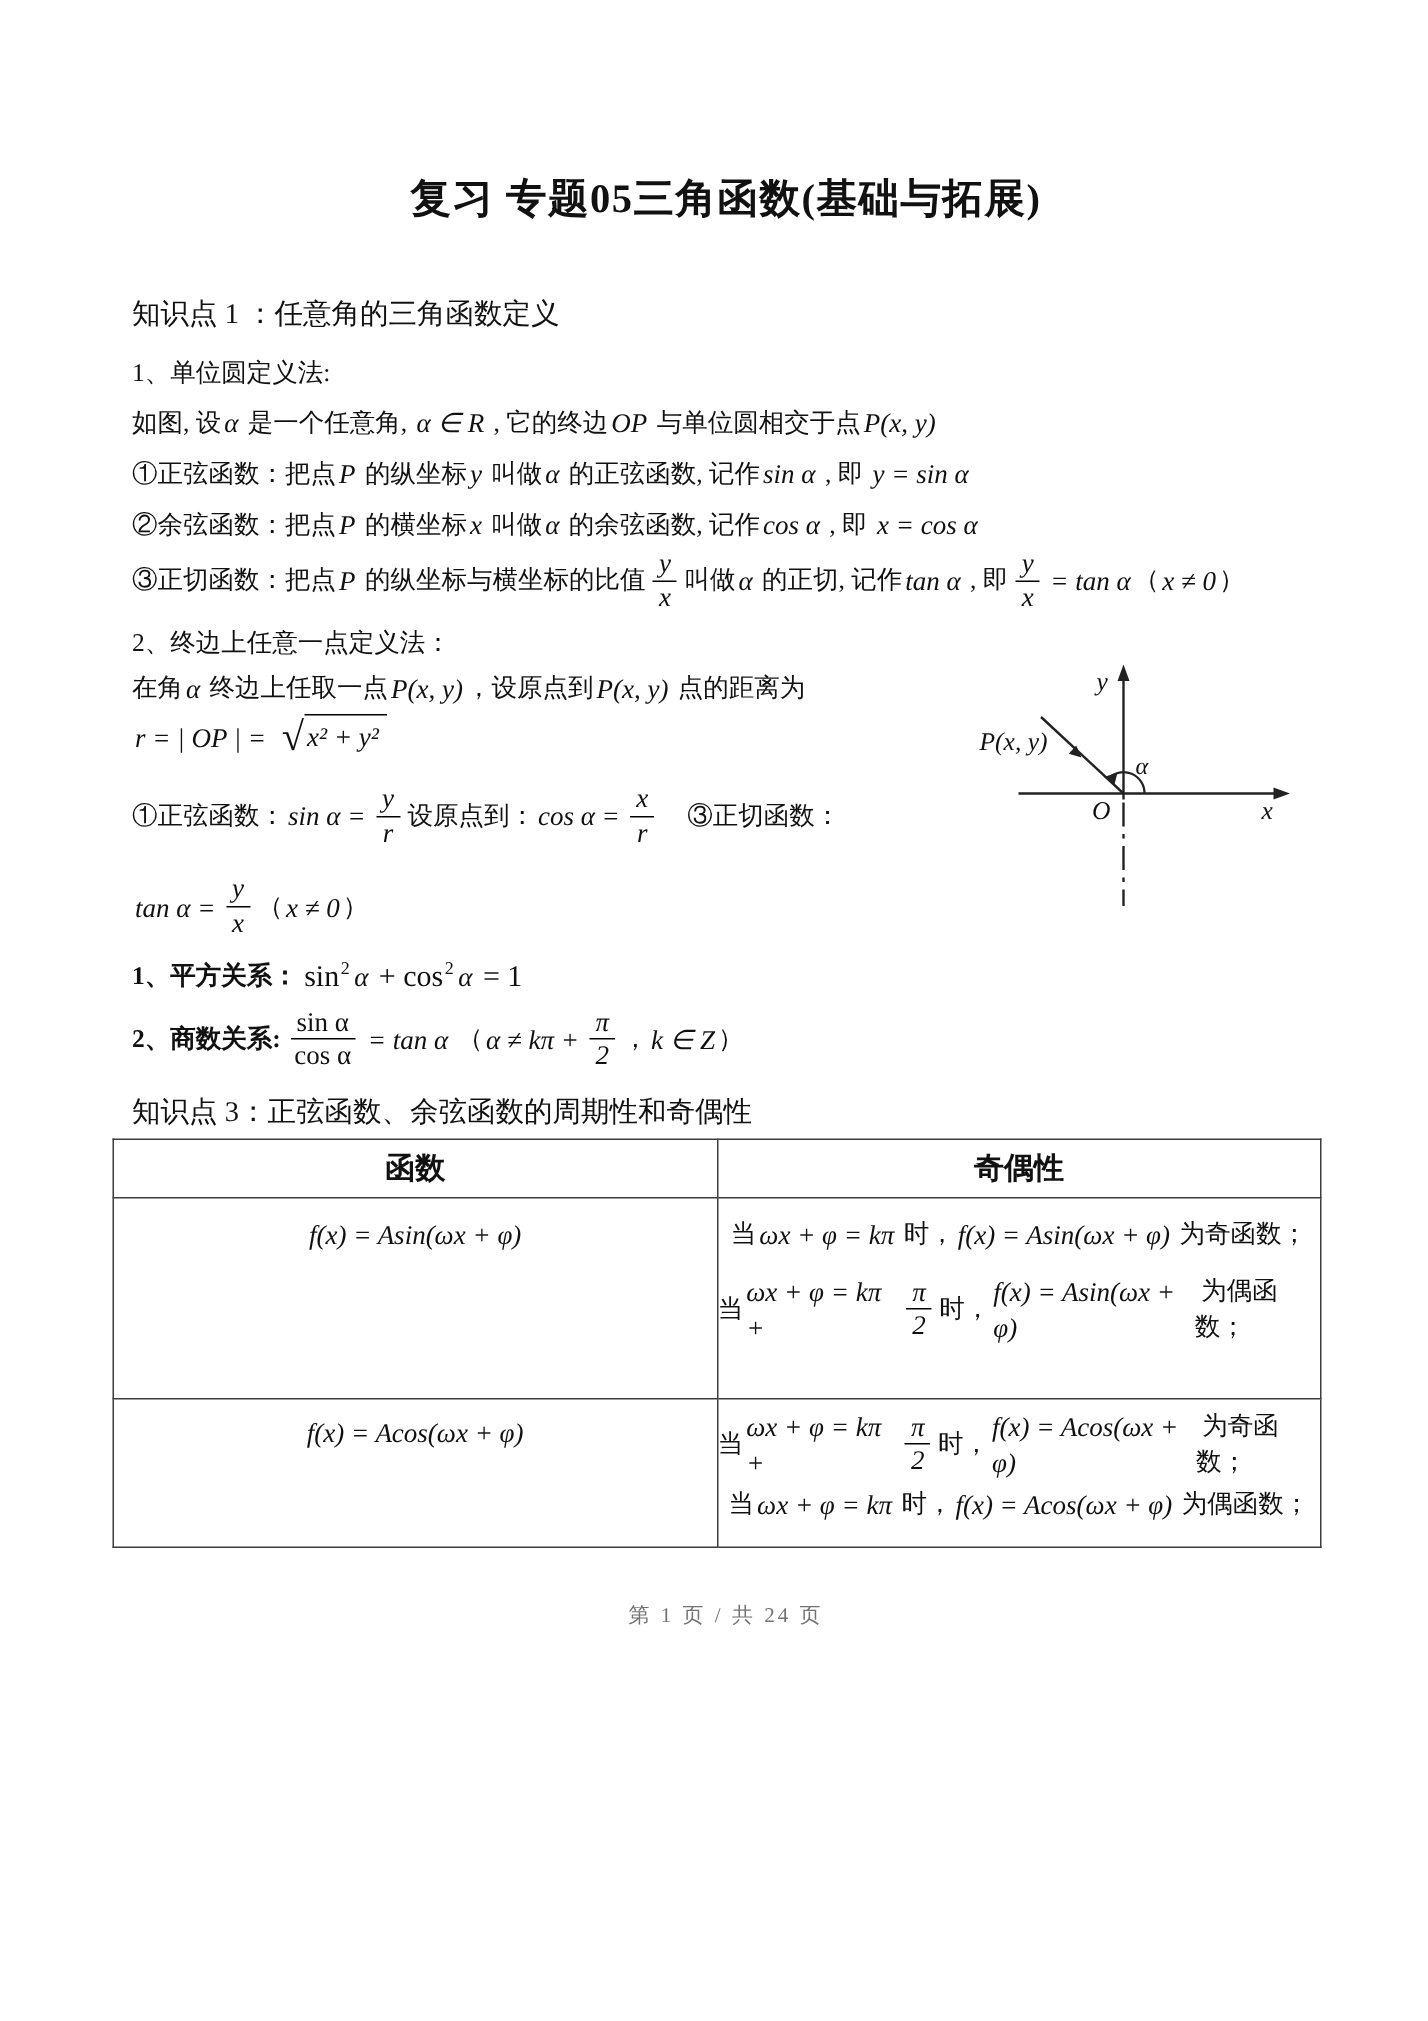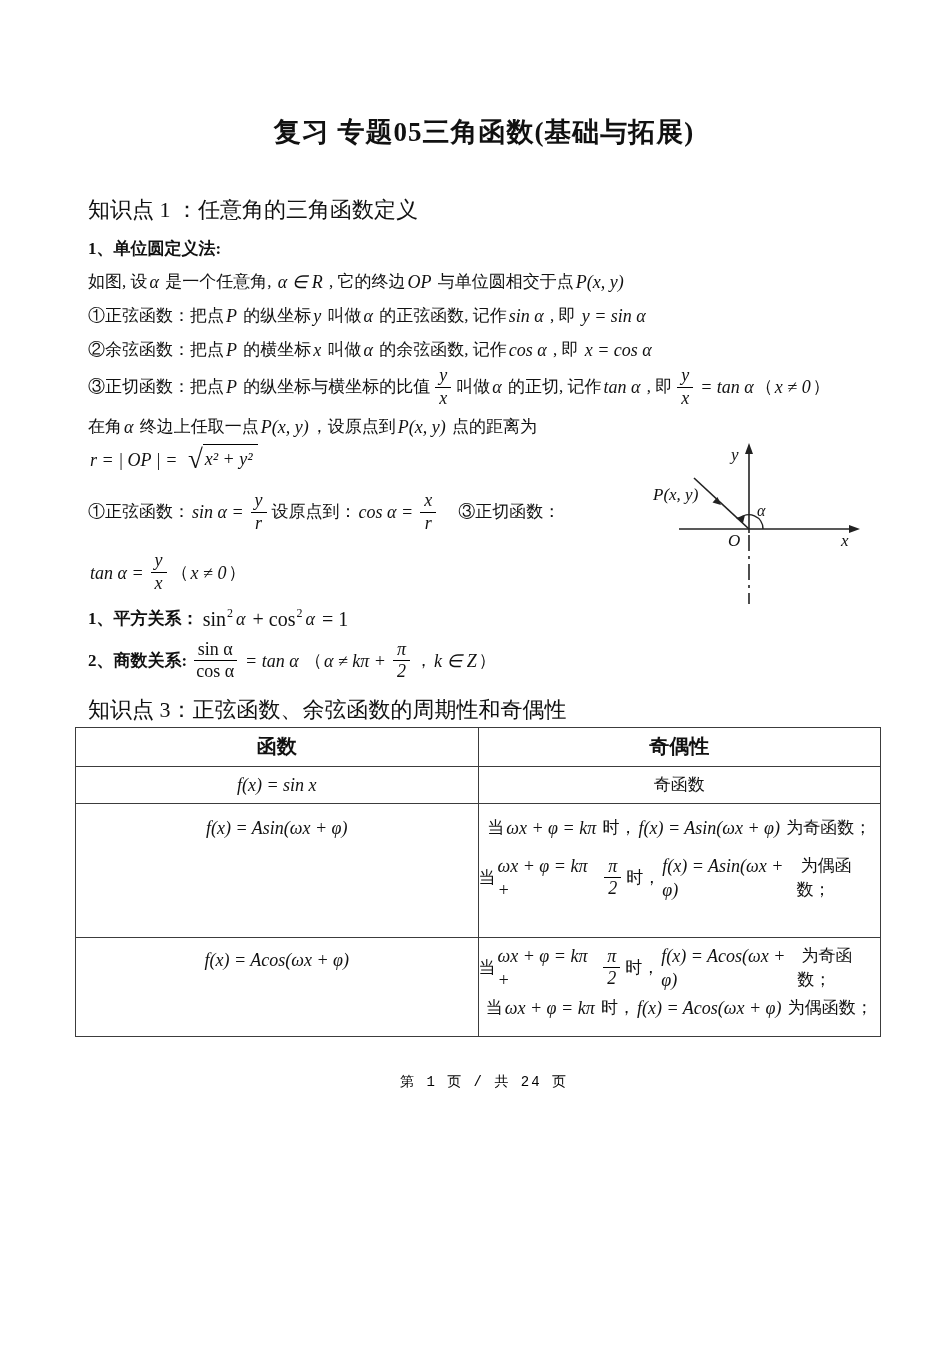--- a/index.html
+++ b/index.html
@@ -40,22 +40,22 @@
     display:inline-flex;flex-direction:column;align-items:center;
     font-family:"Liberation Serif",serif;font-size:18px;line-height:1.2;
     margin:0 5px;text-align:center;
   }
   .frac.it{font-style:italic;}
   .frac .fn{border-bottom:1.4px solid #000;padding:0 4px 0 4px;}
   .frac .fd{padding:0 4px;}
   .sqrt{display:inline-flex;align-items:flex-start;font-family:"Liberation Serif",serif;font-style:italic;font-size:18px;margin-left:4px;}
   .sqrt .rad{font-style:normal;font-size:27px;line-height:1.15;font-weight:400;}
   .sqrt .vinc{border-top:1.6px solid #000;padding:1px 5px 0 2px;line-height:1.5;}
-  .subhead{font-weight:bold;}
-  .kphead{font-size:22px;}
+  .subhead{font-weight:normal;}
+  .kphead{font-size:19px;}
   
   table.parity{
     border-collapse:collapse;
     width:806px;
     margin:5px 0 0 -13px;
     table-layout:fixed;
   }
   table.parity th, table.parity td{
     border:1px solid #3c3c3c;
     padding:0;
@@ -66,66 +66,61 @@
   td.c1{width:310px;}
   td.cmid{text-align:center;font-size:17px;}
   tr.r1 td{height:36px;}
   tr.r2 td{height:37px;}
   tr.r3 td{height:133px;vertical-align:top;}
   tr.r4 td{height:98px;vertical-align:top;}
   .footer{
     text-align:center;
     margin-top:36px;
     font-size:14px;
-    color:#000000;
+    color:#737373;
     letter-spacing:2px;
-    font-family:Liberation Mono, monospace;
+    font-family:Liberation Serif, serif;
   }
   .diagram{position:absolute;left:635px;top:438px;}
   .diagram text{font-family:"Liberation Serif",serif;font-style:italic;font-size:17px;fill:#111;}
   .diagram text.small{font-size:16px;}
 </style>
 </head>
 <body>
 
 <div class="page">
   <div class="content">
 
     <h1 class="title">复习 专题05三角函数(基础与拓展)</h1>
 
     <p class="ln kphead" style="margin-top:46px">知识点 1 ：任意角的三角函数定义</p>
     <p class="ln subhead" style="margin-top:15px">1、单位圆定义法:</p>
     <p class="ln" style="margin-top:9px"><span class="cn">如图, 设</span><span class="m">α</span><span class="cn"> 是一个任意角, </span><span class="m">α ∈ R</span><span class="cn"> , 它的终边</span><span class="m">OP</span><span class="cn"> 与单位圆相交于点</span><span class="m">P(x, y)</span></p>
     <p class="ln" style="margin-top:10px"><span class="cn">①正弦函数：把点</span><span class="m">P</span><span class="cn"> 的纵坐标</span><span class="m">y</span><span class="cn"> 叫做</span><span class="m">α</span><span class="cn"> 的正弦函数, 记作</span><span class="m">sin α</span><span class="cn"> , 即 </span><span class="m">y = sin α</span></p>
     <p class="ln" style="margin-top:10px"><span class="cn">②余弦函数：把点</span><span class="m">P</span><span class="cn"> 的横坐标</span><span class="m">x</span><span class="cn"> 叫做</span><span class="m">α</span><span class="cn"> 的余弦函数, 记作</span><span class="m">cos α</span><span class="cn"> , 即 </span><span class="m">x = cos α</span></p>
     <p class="ln" style="margin-top:3px"><span class="cn">③正切函数：把点</span><span class="m">P</span><span class="cn"> 的纵坐标与横坐标的比值</span><span class="frac it"><span class="fn">y</span><span class="fd">x</span></span><span class="cn">叫做</span><span class="m">α</span><span class="cn"> 的正切, 记作</span><span class="m">tan α</span><span class="cn"> , 即</span><span class="frac it"><span class="fn">y</span><span class="fd">x</span></span><span class="m">= tan α</span><span class="cn">（</span><span class="m">x ≠ 0</span><span class="cn">）</span></p>
+    <p class="ln subhead" style="margin-top:8px">2、终边上任意一点定义法：</p>
     <p class="ln" style="margin-top:6px"><span class="cn">在角</span><span class="m">α</span><span class="cn"> 终边上任取一点</span><span class="m">P(x, y)</span><span class="cn">，设原点到</span><span class="m">P(x, y)</span><span class="cn"> 点的距离为</span></p>
     <p class="ln" style="margin-top:5px"><span class="m">r = | OP | = </span><span class="sqrt"><span class="rad">√</span><span class="vinc">x² + y²</span></span></p>
     <p class="ln" style="margin-top:15px"><span class="cn">①正弦函数：</span><span class="m">sin α =</span><span class="frac it"><span class="fn">y</span><span class="fd">r</span></span><span class="cn">设原点到：</span><span class="m">cos α =</span><span class="frac it"><span class="fn">x</span><span class="fd">r</span></span><span class="cn">　③正切函数：</span></p>
     <p class="ln" style="margin-top:16px"><span class="m">tan α =</span><span class="frac it"><span class="fn">y</span><span class="fd">x</span></span><span class="cn">（</span><span class="m">x ≠ 0</span><span class="cn">）</span></p>
 
     <p class="ln" style="margin-top:12px"><span class="b">1、平方关系： </span><span class="r">sin</span><span class="sup">2</span><span class="m">α</span><span class="r"> + cos</span><span class="sup">2</span><span class="m">α</span><span class="r"> = 1</span></p>
     <p class="ln" style="margin-top:8px"><span class="b">2、商数关系:</span><span class="frac"><span class="fn">sin α</span><span class="fd">cos α</span></span><span class="m">= tan α</span><span class="cn"> （</span><span class="m">α ≠ kπ +</span><span class="frac it"><span class="fn">π</span><span class="fd">2</span></span><span class="cn">，</span><span class="m">k ∈ Z</span><span class="cn">）</span></p>
 
     <p class="ln kphead" style="margin-top:15px">知识点 3：正弦函数、余弦函数的周期性和奇偶性</p>
 
     <table class="parity">
       <thead>
         <tr>
           <th class="c1">函数</th>
           <th>奇偶性</th>
         </tr>
       </thead>
       <tbody>
-        <tr class="r1">
-          <td class="c1">
-              <p class="ln cen"><span class="m">f(x) = sin x</span></p>
-            </td>
-          <td class="cmid">奇函数</td>
-        </tr>
         <tr class="r3">
           <td class="c1">
               <p class="ln cen" style="margin-top:12px"><span class="m">f(x) = Asin(ωx + φ)</span></p>
             </td>
           <td>
             <p class="ln cen" style="margin-top:12px"><span class="cn">当</span><span class="m">ωx + φ = kπ</span><span class="cn"> 时，</span><span class="m">f(x) = Asin(ωx + φ)</span><span class="cn"> 为奇函数；</span></p>
             <p class="ln cen" style="margin-top:14px"><span class="cn">当</span><span class="m">ωx + φ = kπ +</span><span class="frac it"><span class="fn">π</span><span class="fd">2</span></span><span class="cn">时，</span><span class="m">f(x) = Asin(ωx + φ)</span><span class="cn"> 为偶函数；</span></p>
           </td>
         </tr>
         <tr class="r4">

